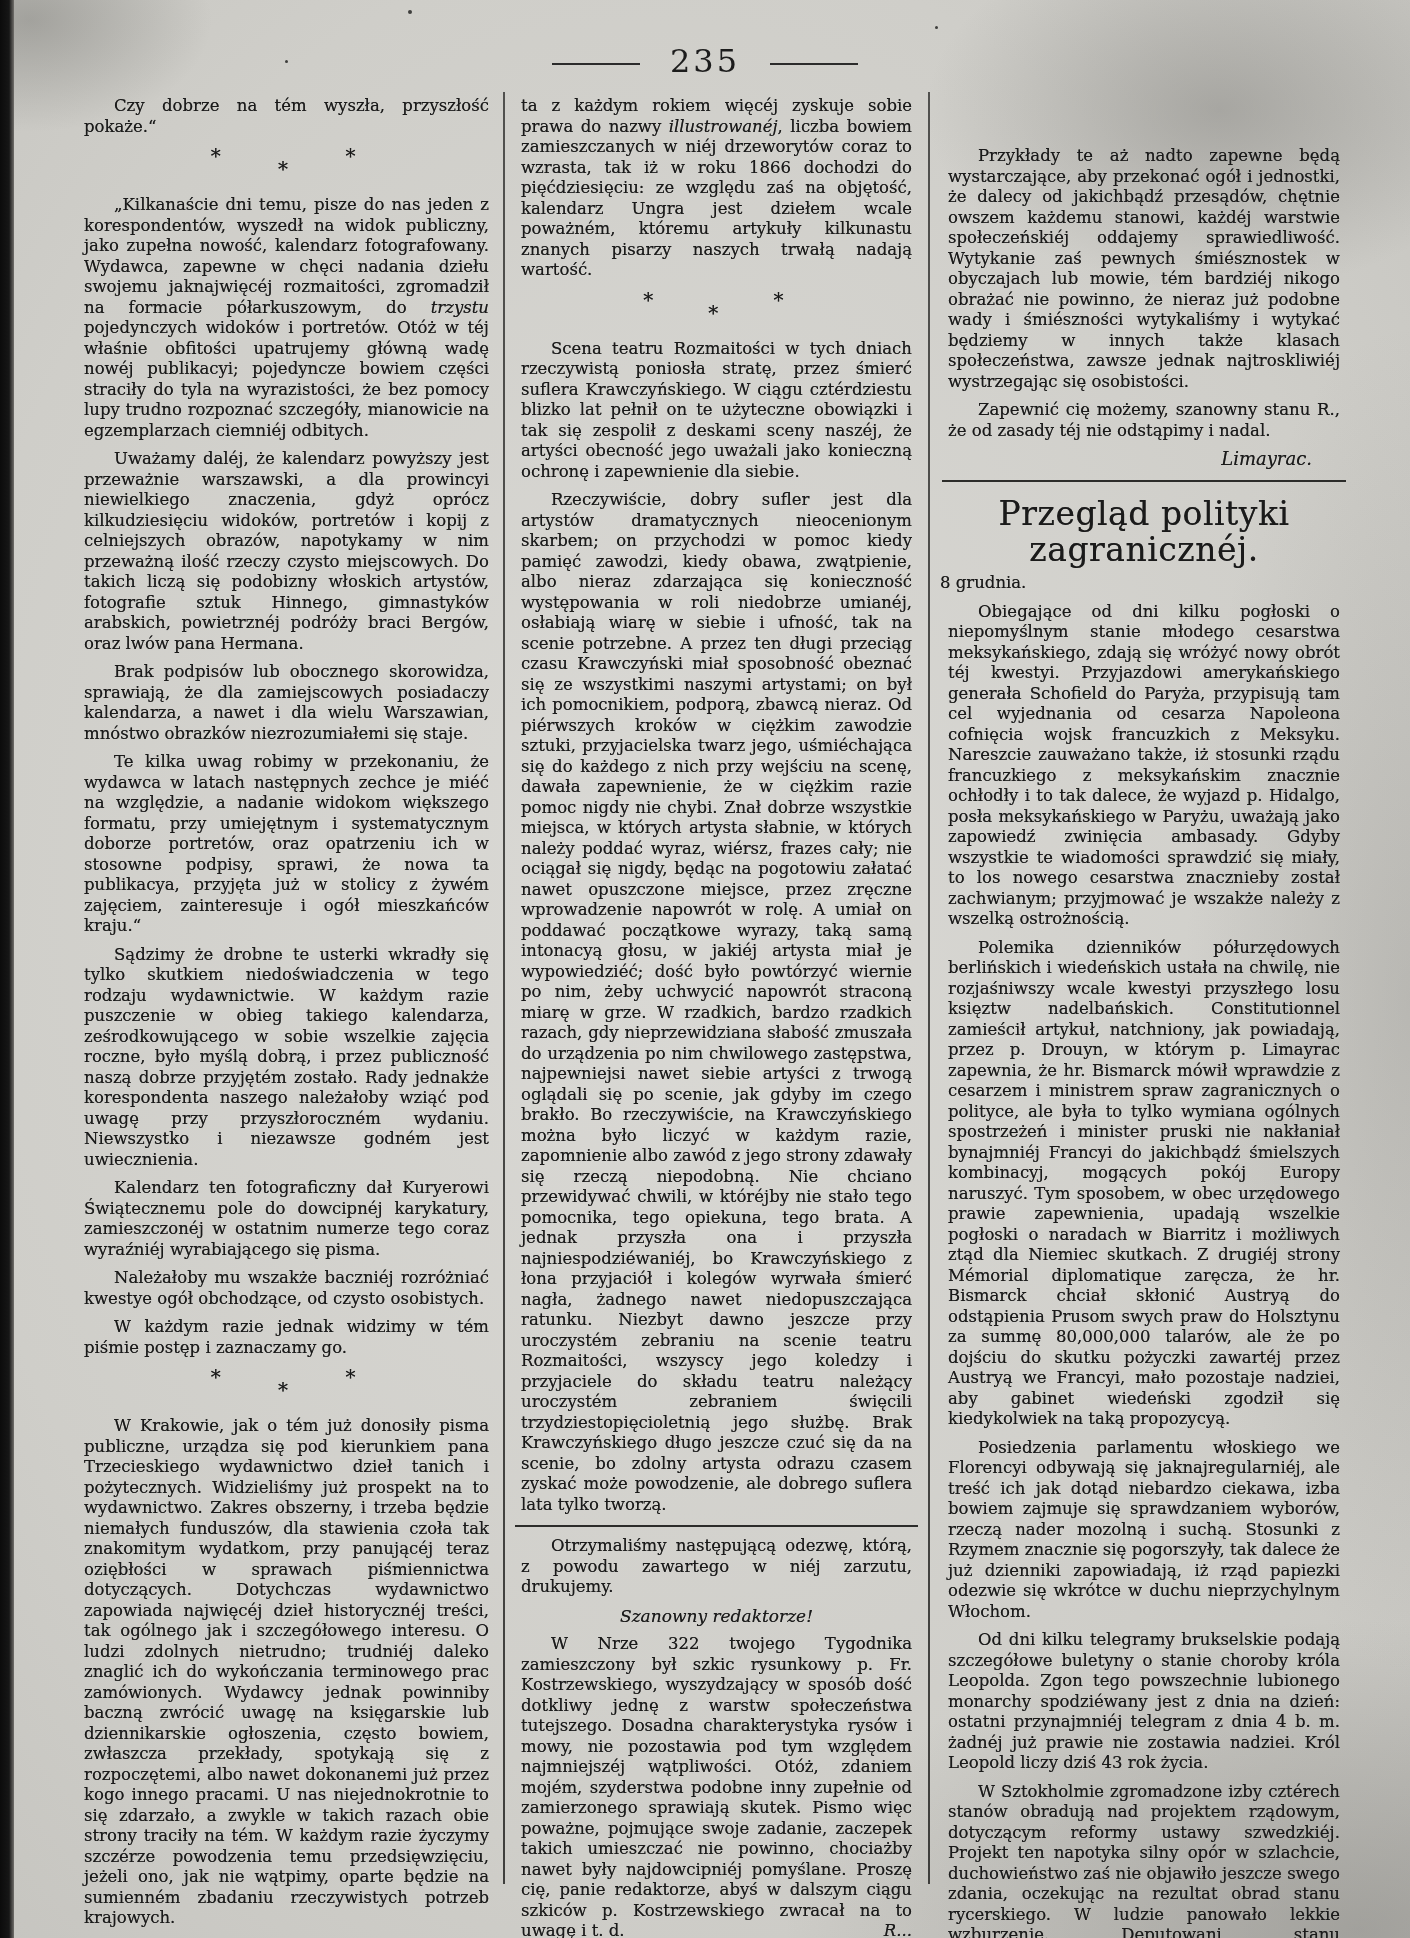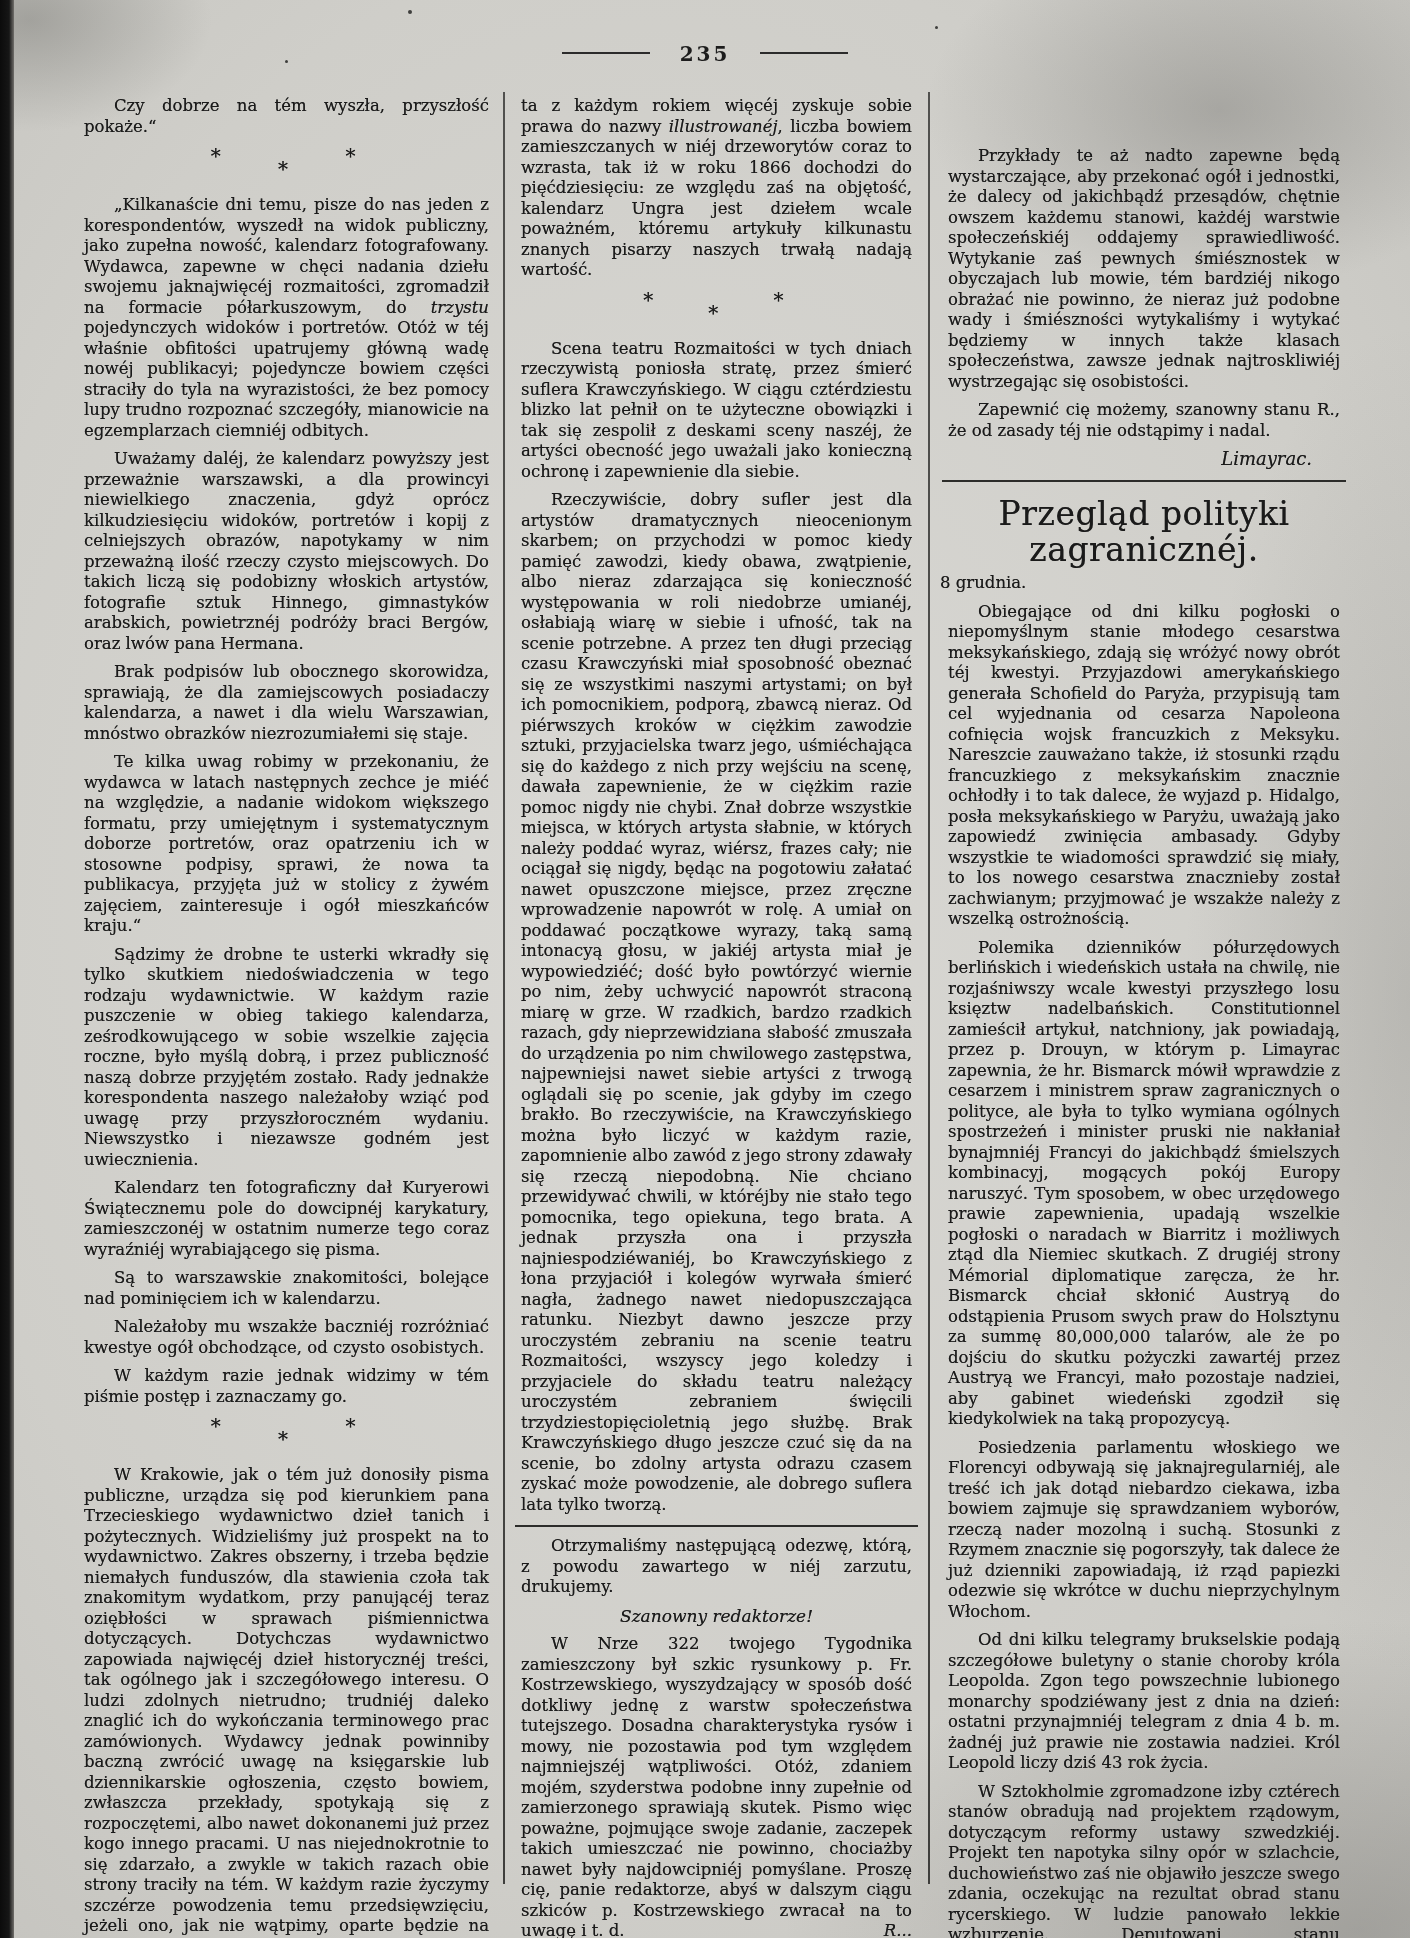--- a/index.html
+++ b/index.html
@@ -10,21 +10,21 @@
       radial-gradient(ellipse 420px 260px at 1220px 110px, rgba(122,121,117,.45), rgba(122,121,117,0) 70%),
       radial-gradient(ellipse 800px 430px at 1360px 1930px, rgba(112,111,107,.42), rgba(112,111,107,0) 72%),
       radial-gradient(ellipse 300px 900px at 1410px 1000px, rgba(128,127,123,.28), rgba(128,127,123,0) 75%),
       radial-gradient(ellipse 260px 160px at 30px 20px, rgba(90,90,86,.35), rgba(90,90,86,0) 70%),
       radial-gradient(ellipse 1200px 1600px at 660px 900px, #dad9d5 0%, #cfcec9 60%, #c1c0bb 100%);
   }
   .scan-edge{position:absolute;left:0;top:0;width:14px;height:100%;
     background:linear-gradient(90deg,#0b0b0b 0%,#161616 65%,#716f6b 100%);}
   .page-number-row{position:absolute;top:42px;left:0;width:100%;text-align:center;white-space:nowrap;}
   .pn-dash{display:inline-block;width:88px;height:0;border-top:2px solid #2b2b2b;vertical-align:7px;margin:0 30px;}
-  .pn{font-size:20px;font-weight:bold;letter-spacing:3px;color:#1c1c1c;}
+  .pn{font-size:32px;font-weight:normal;letter-spacing:3px;color:#1c1c1c;}
   .vrule{position:absolute;top:92px;height:1792px;width:2px;background:linear-gradient(#3a3a38,#262624);opacity:.85;}
   #vr1{left:503px;} #vr2{left:928px;}
   .col{position:absolute;top:88px;text-align:justify;font-size:16.5px;line-height:20.5px;
        text-shadow:0 0 .5px rgba(20,20,20,.65);hyphens:auto;-webkit-hyphens:auto;}
   #c1{left:76px;width:421px;}
   #c2{left:513px;width:407px;}
   #c3{left:940px;top:138px;width:408px;}
   p.para{margin:8px;text-indent:30px;}
   p.cont{text-indent:0;}
   .sep{position:relative;height:42px;}
@@ -60,21 +60,20 @@
         <span>*</span>
         <span>*</span>
         <span>*</span>
       </div>
       <p class="para">„Kilkanaście dni temu, pisze do nas jeden z korespondentów, wyszedł na widok publiczny, jako zupełna nowość, kalendarz fotografowany. Wydawca, zapewne w chęci nadania dziełu swojemu jaknajwięcéj rozmaitości, zgromadził na formacie półarkuszowym, do <i>trzystu</i> pojedynczych widoków i portretów. Otóż w téj właśnie obfitości upatrujemy główną wadę nowéj publikacyi; pojedyncze bowiem części straciły do tyla na wyrazistości, że bez pomocy lupy trudno rozpoznać szczegóły, mianowicie na egzemplarzach ciemniéj odbitych.</p>
       <p class="para">Uważamy daléj, że kalendarz powyższy jest przeważnie warszawski, a dla prowincyi niewielkiego znaczenia, gdyż oprócz kilkudziesięciu widoków, portretów i kopij z celniejszych obrazów, napotykamy w nim przeważną ilość rzeczy czysto miejscowych. Do takich liczą się podobizny włoskich artystów, fotografie sztuk Hinnego, gimnastyków arabskich, powietrznéj podróży braci Bergów, oraz lwów pana Hermana.</p>
       <p class="para">Brak podpisów lub obocznego skorowidza, sprawiają, że dla zamiejscowych posiadaczy kalendarza, a nawet i dla wielu Warszawian, mnóstwo obrazków niezrozumiałemi się staje.</p>
       <p class="para">Te kilka uwag robimy w przekonaniu, że wydawca w latach następnych zechce je miéć na względzie, a nadanie widokom większego formatu, przy umiejętnym i systematycznym doborze portretów, oraz opatrzeniu ich w stosowne podpisy, sprawi, że nowa ta publikacya, przyjęta już w stolicy z żywém zajęciem, zainteresuje i ogół mieszkańców kraju.“</p>
       <p class="para">Sądzimy że drobne te usterki wkradły się tylko skutkiem niedoświadczenia w tego rodzaju wydawnictwie. W każdym razie puszczenie w obieg takiego kalendarza, ześrodkowującego w sobie wszelkie zajęcia roczne, było myślą dobrą, i przez publiczność naszą dobrze przyjętém zostało. Rady jednakże korespondenta naszego należałoby wziąć pod uwagę przy przyszłoroczném wydaniu. Niewszystko i niezawsze godném jest uwiecznienia.</p>
       <p class="para">Kalendarz ten fotograficzny dał Kuryerowi Świątecznemu pole do dowcipnéj karykatury, zamieszczonéj w ostatnim numerze tego coraz wyraźniéj wyrabiającego się pisma.</p>
-      <p class="para">Są to warszawskie znakomitości, bolejące nad pominięciem ich w kalendarzu.</p>
       <p class="para">Należałoby mu wszakże baczniéj rozróżniać kwestye ogół obchodzące, od czysto osobistych.</p>
       <p class="para">W każdym razie jednak widzimy w tém piśmie postęp i zaznaczamy go.</p>
       <div class="sep">
         <span>*</span>
         <span>*</span>
         <span>*</span>
       </div>
       <p class="para">W Krakowie, jak o tém już donosiły pisma publiczne, urządza się pod kierunkiem pana Trzecieskiego wydawnictwo dzieł tanich i pożytecznych. Widzieliśmy już prospekt na to wydawnictwo. Zakres obszerny, i trzeba będzie niemałych funduszów, dla stawienia czoła tak znakomitym wydatkom, przy panującéj teraz oziębłości w sprawach piśmiennictwa dotyczących. Dotychczas wydawnictwo zapowiada najwięcéj dzieł historycznéj treści, tak ogólnego jak i szczegółowego interesu. O ludzi zdolnych nietrudno; trudniéj daleko znaglić ich do wykończania terminowego prac zamówionych. Wydawcy jednak powinniby baczną zwrócić uwagę na księgarskie lub dziennikarskie ogłoszenia, często bowiem, zwłaszcza przekłady, spotykają się z rozpoczętemi, albo nawet dokonanemi już przez kogo innego pracami. U nas niejednokrotnie to się zdarzało, a zwykle w takich razach obie strony traciły na tém. W każdym razie życzymy szczérze powodzenia temu przedsięwzięciu, jeżeli ono, jak nie wątpimy, oparte będzie na sumienném zbadaniu rzeczywistych potrzeb krajowych.</p>
       <p class="para">Wzmiankę o kilku jeszcze nowych pismach, mających się pojawić w Warszawie z Nowym rokiem, do przyszłego odkładamy tygodnia.</p>
     </div>

